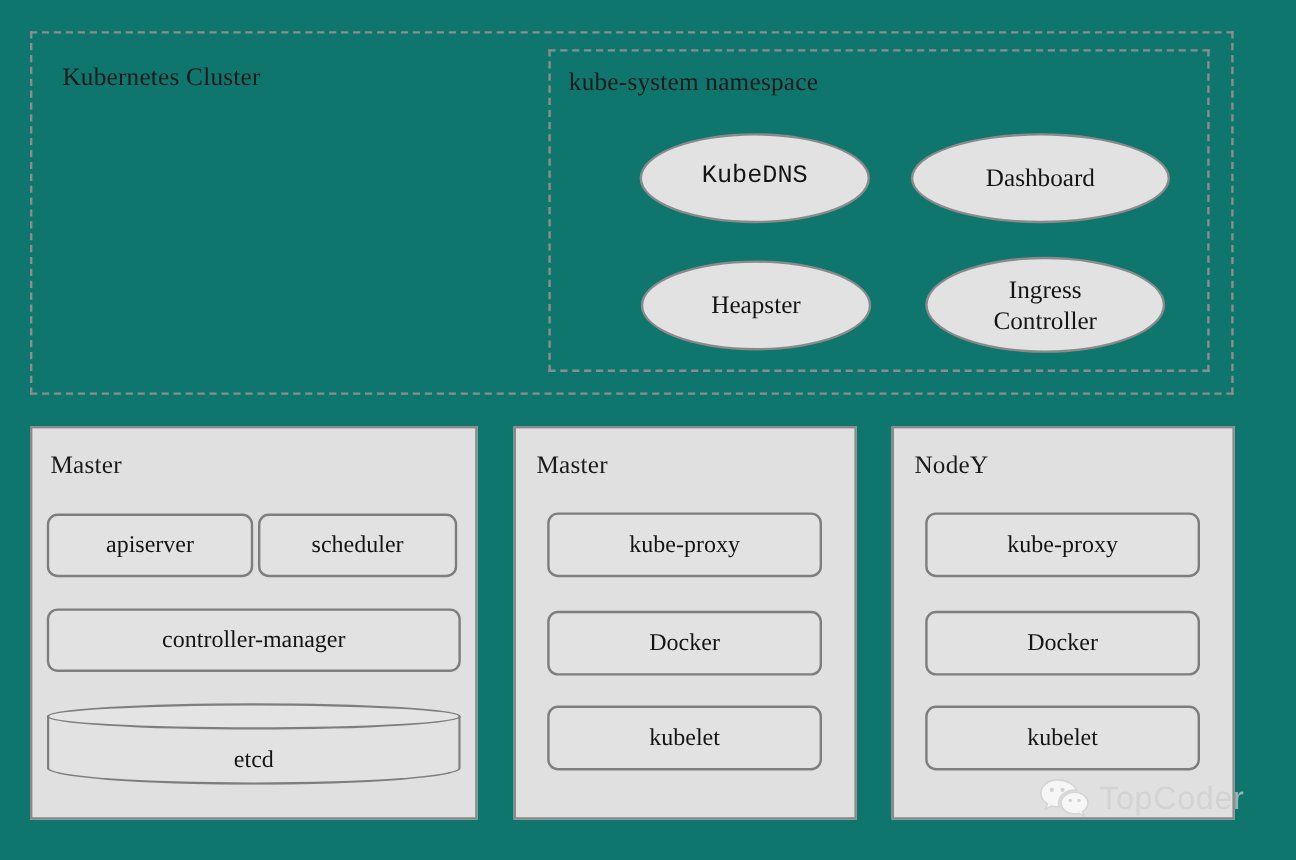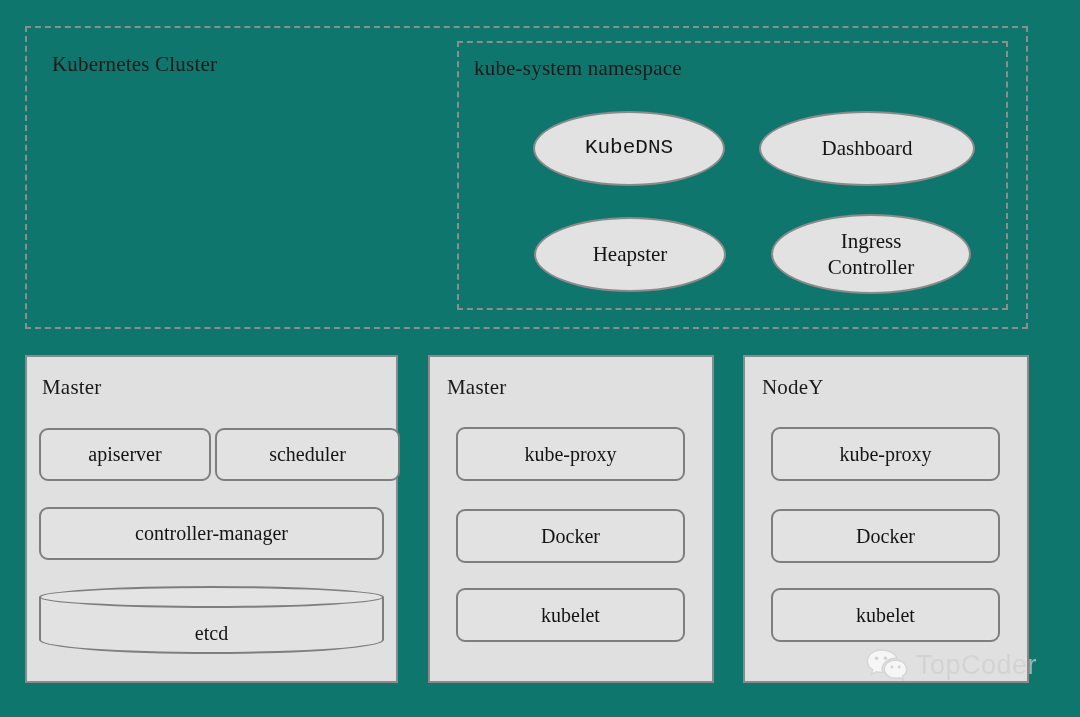--- a/index.html
+++ b/index.html
@@ -163,21 +163,21 @@
     <span>Ingress</span>
     <span>Controller</span>
   </div>
 
   <div class="node-panel" style="left:25px; top:355px; width:373px; height:328px;"></div>
   <div class="box-title" style="left:42px; top:377px;">Master</div>
 
   <div class="chip" style="left:39px; top:428px; width:172px; height:53px;">
     <span>apiserver</span>
   </div>
-  <div class="chip" style="left:215px; top:428px; width:185px; height:53px;">
+  <div class="chip" style="left:215px; top:428px; width:166px; height:53px;">
     <span>scheduler</span>
   </div>
   <div class="chip" style="left:39px; top:507px; width:345px; height:53px;">
     <span>controller-manager</span>
   </div>
 
   <div class="cylinder" style="left:39px; top:586px; width:345px; height:68px;">
     <div class="cyl-body"></div>
     <div class="cyl-top"></div>
     <div class="cyl-label">etcd</div>

